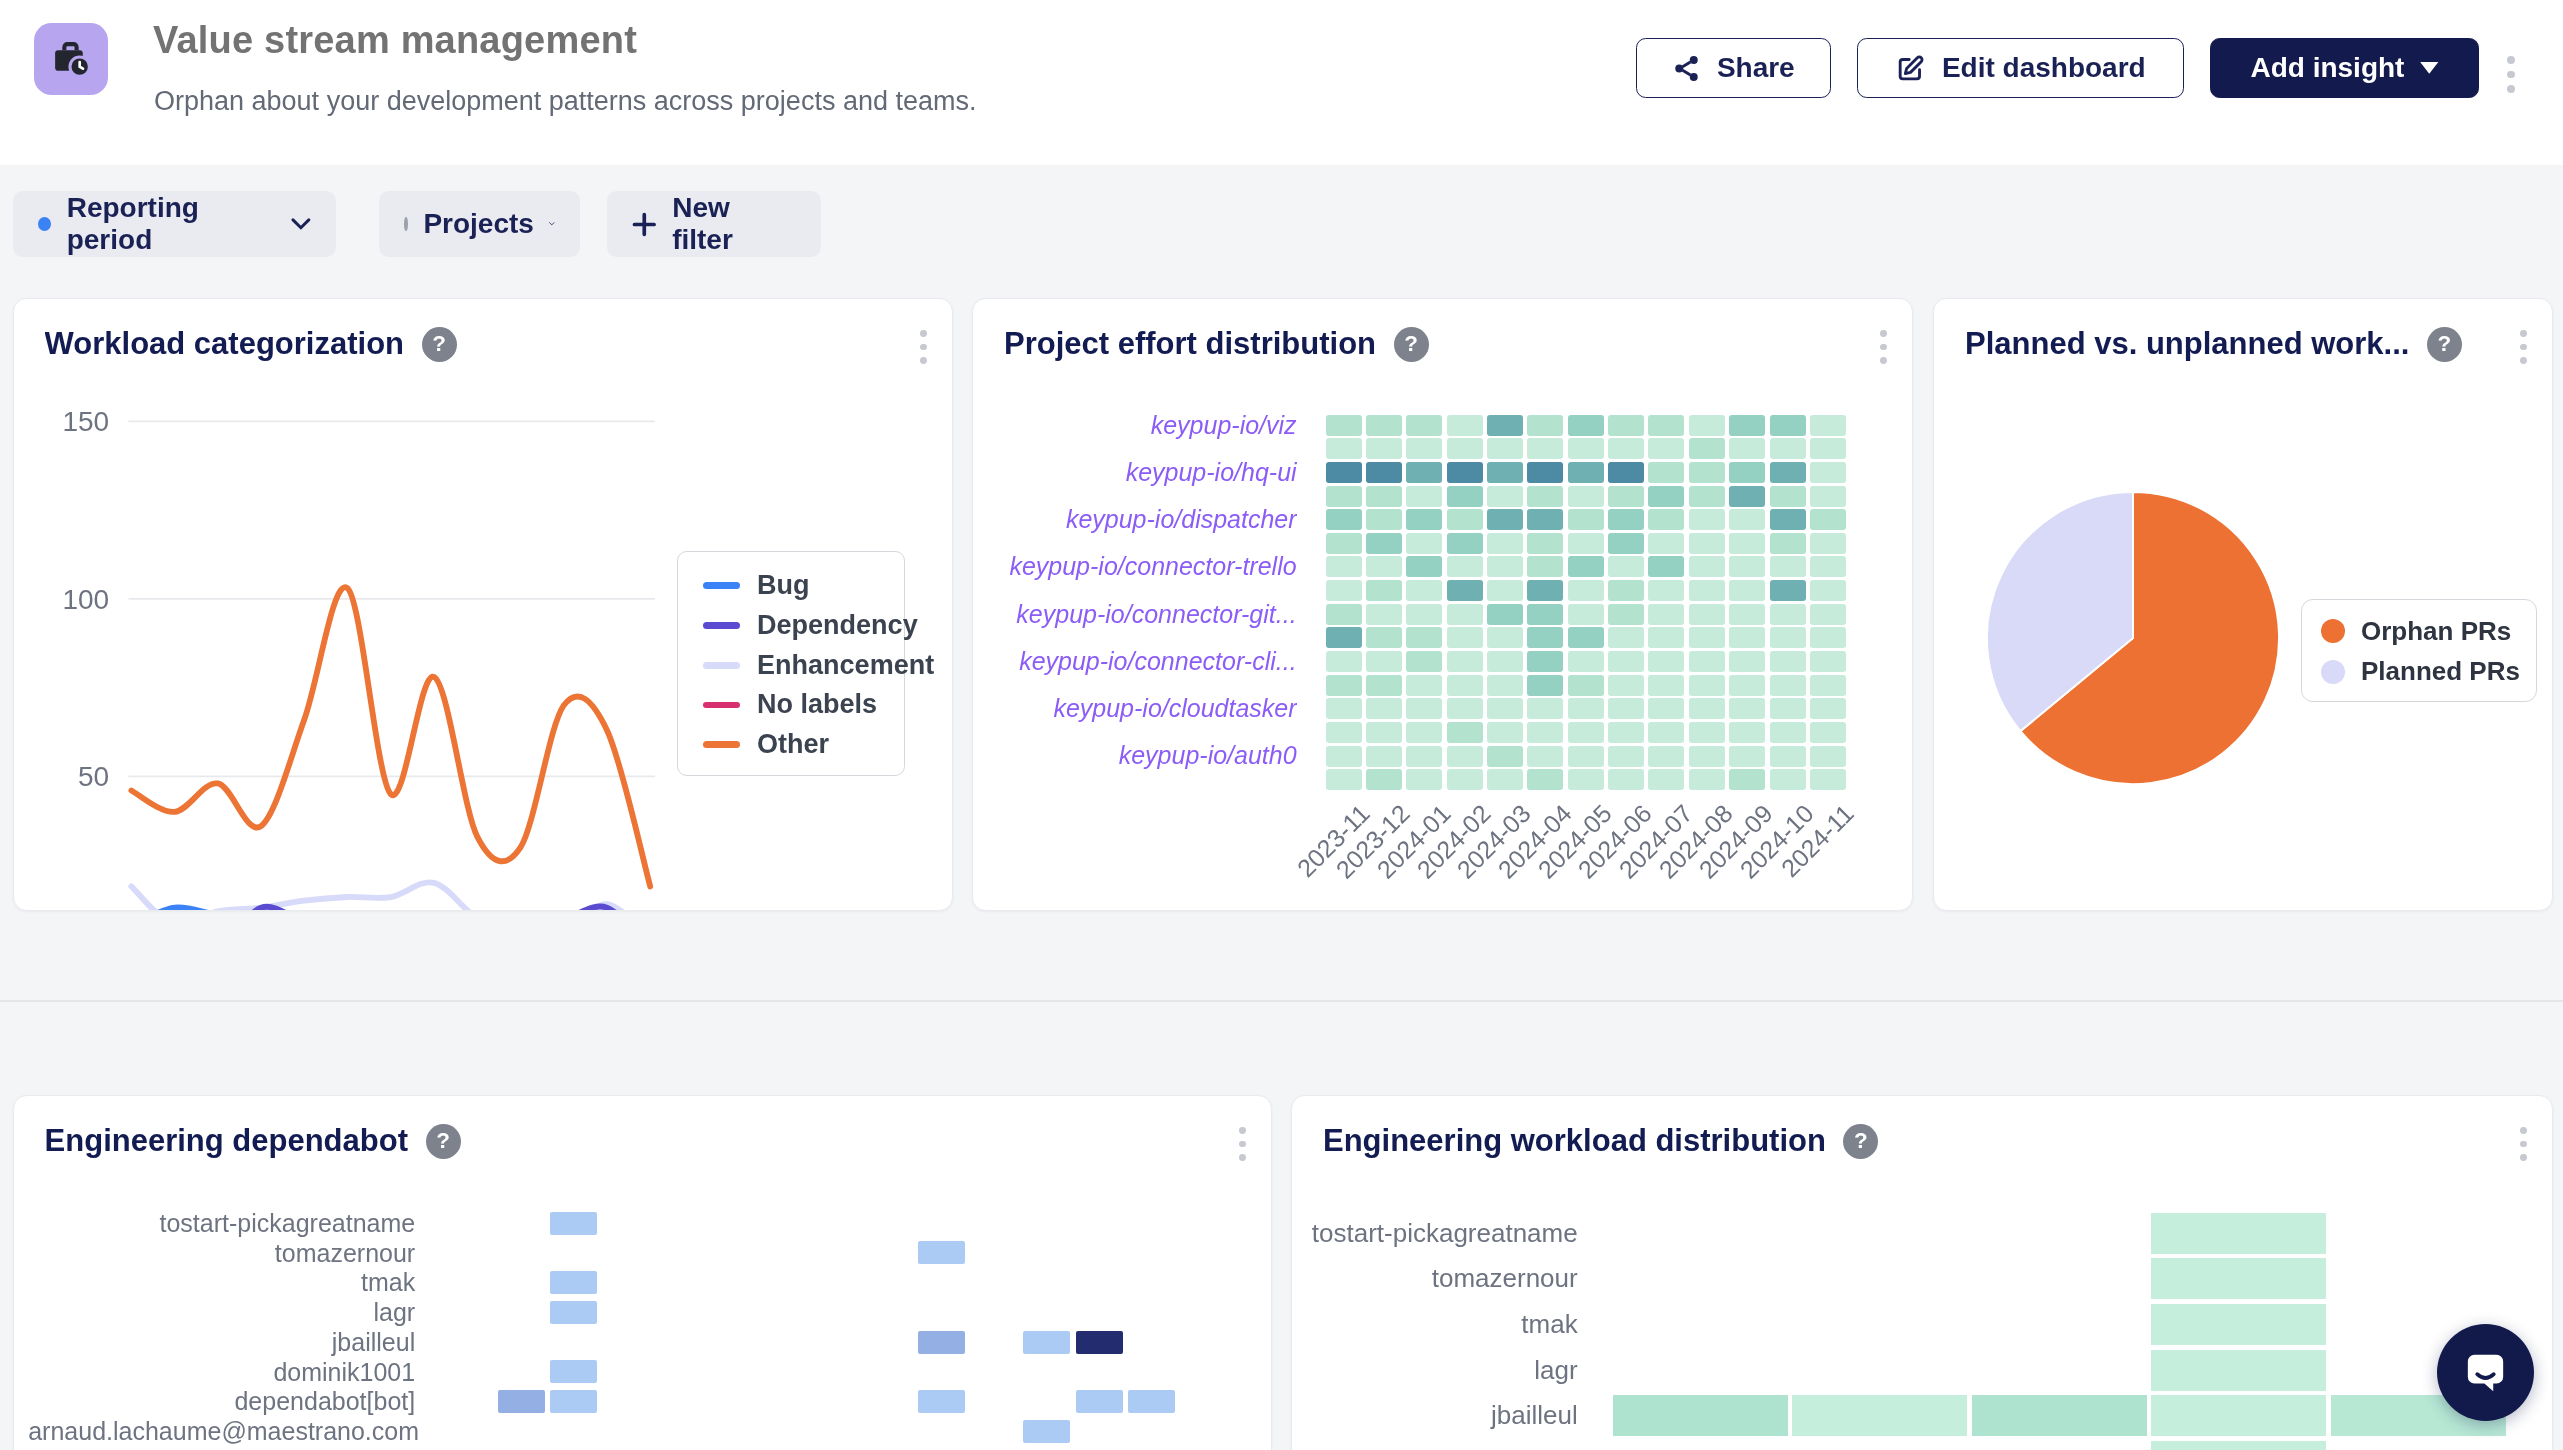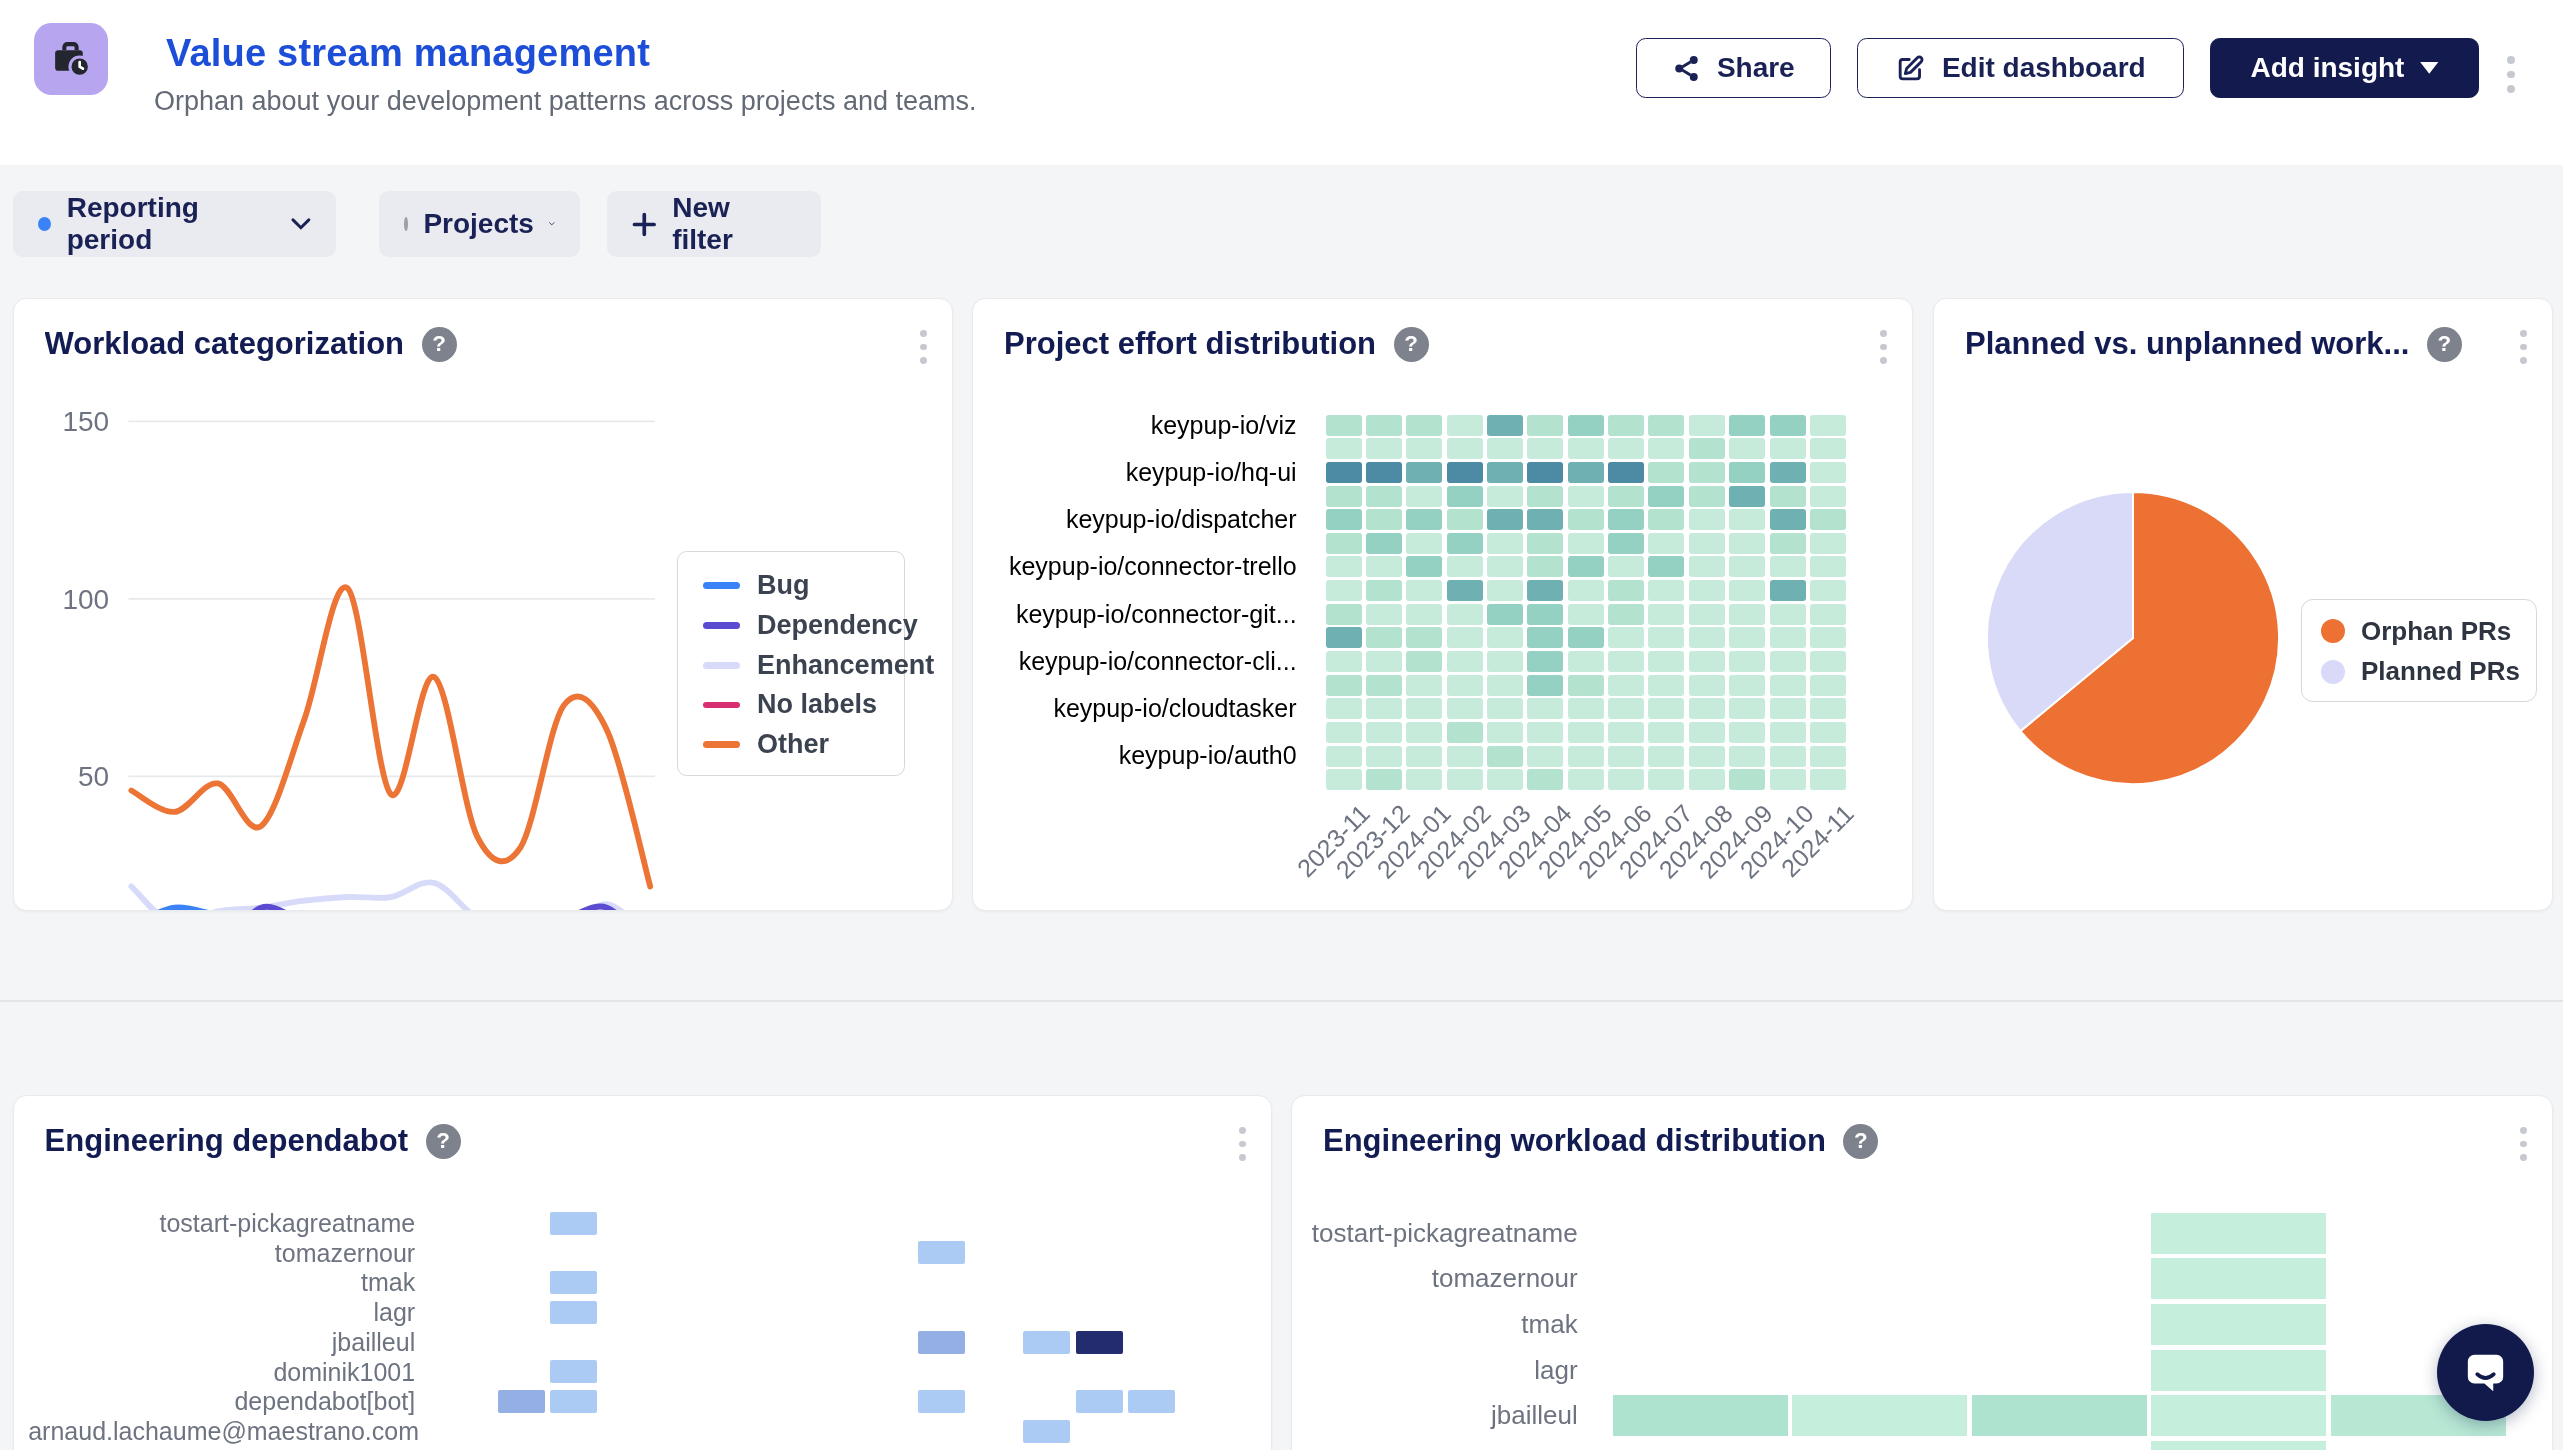--- a/index.html
+++ b/index.html
@@ -4,22 +4,22 @@
 <style>
   * { box-sizing: border-box; }
   html,body { margin:0; padding:0; }
   body { font-family:"Liberation Sans", sans-serif; background:#f4f5f6; }
   #app { position:relative; width:2563px; height:1451px; overflow:hidden; background:#f4f5f6; }
 
   
   .topbar { position:absolute; left:0; top:0; width:2563px; height:165px; background:#ffffff; }
   .hicon { position:absolute; left:34px; top:23px; width:74px; height:72px; border-radius:17.5px;
            background:#b7a5ef; display:flex; align-items:center; justify-content:center; }
-  .page-title { position:absolute; left:153px; top:19.4px; margin:13px; font-size:38px; font-weight:700;
-                color:#1d4ed8; letter-spacing:0.2px; }
+  .page-title { position:absolute; left:153px; top:19.4px; margin:0; font-size:38px; font-weight:700;
+                color:#737373; letter-spacing:0.2px; }
   .page-subtitle { position:absolute; left:154px; top:86px; margin:0; font-size:27px; color:#636a76; }
   .btn { position:absolute; top:38px; height:60px; display:flex; align-items:center; justify-content:center;
          gap:15.6px; border-radius:9.7px; font-family:"Liberation Sans",sans-serif;
          font-size:28px; font-weight:700; cursor:pointer; }
   .btn.outline { background:#fff; border:1.9px solid #1a2155; color:#1a2155; }
   .btn.solid { background:#131b4e; border:1.9px solid #131b4e; color:#ffffff; }
   .btn-share { left:1636px; width:195px; }
   .btn-edit { left:1857px; width:327px; }
   .btn-add { left:2210px; width:269px; }
   .kebab { display:flex; flex-direction:column; gap:6.8px; align-items:center; cursor:pointer; }
@@ -56,22 +56,22 @@
   .wl-svg { position:absolute; left:114px; top:101px; }
   .wl-ylab { position:absolute; left:13.6px; width:82px; text-align:right; font-size:28px; color:#6d7380; height:33px; line-height:33px; }
   .wl-legend { position:absolute; left:663px; top:252px; width:228px; background:#fff;
                border:1.9px solid #d4d7dc; border-radius:9.7px; padding:19.4px 9.7px 15.6px 25px;
                display:flex; flex-direction:column; gap:10.7px; }
   .wl-li { display:flex; align-items:center; gap:17.5px; }
   .wl-swatch { width:37px; height:6.8px; border-radius:3.9px; flex:0 0 auto; }
   .wl-name { font-size:27px; font-weight:700; color:#3c4350; line-height:29px; }
 
   
-  .ef-lab { position:absolute; left:14.6px; width:309px; text-align:right; font-size:25px; color:#000000; height:31px; line-height:31px;
-            white-space:nowrap; overflow:hidden; }
+  .ef-lab { position:absolute; left:14.6px; width:309px; text-align:right; font-size:25px; color:#8b5cf6; height:31px; line-height:31px;
+            white-space:nowrap; overflow:hidden;font-style:italic; }
   .ef-cell { position:absolute; border-radius:2.9px; }
   .ef-month { position:absolute; width:126px; text-align:right; font-size:25px; color:#6d7380;
               transform:rotate(-45deg); transform-origin:100% 0; }
 
   
   .pie-svg { position:absolute; left:51px; top:191px; }
   .pie-legend { position:absolute; left:367px; top:300px; width:236px; background:#fff; border:1.9px solid #d4d7dc;
                 border-radius:11.7px; padding:15.6px 0 13.6px 19.4px; display:flex; flex-direction:column; gap:9.7px; }
   .pie-li { display:flex; align-items:center; gap:15.6px; }
   .pie-dot { width:24px; height:24px; border-radius:50%; flex:0 0 auto; }

